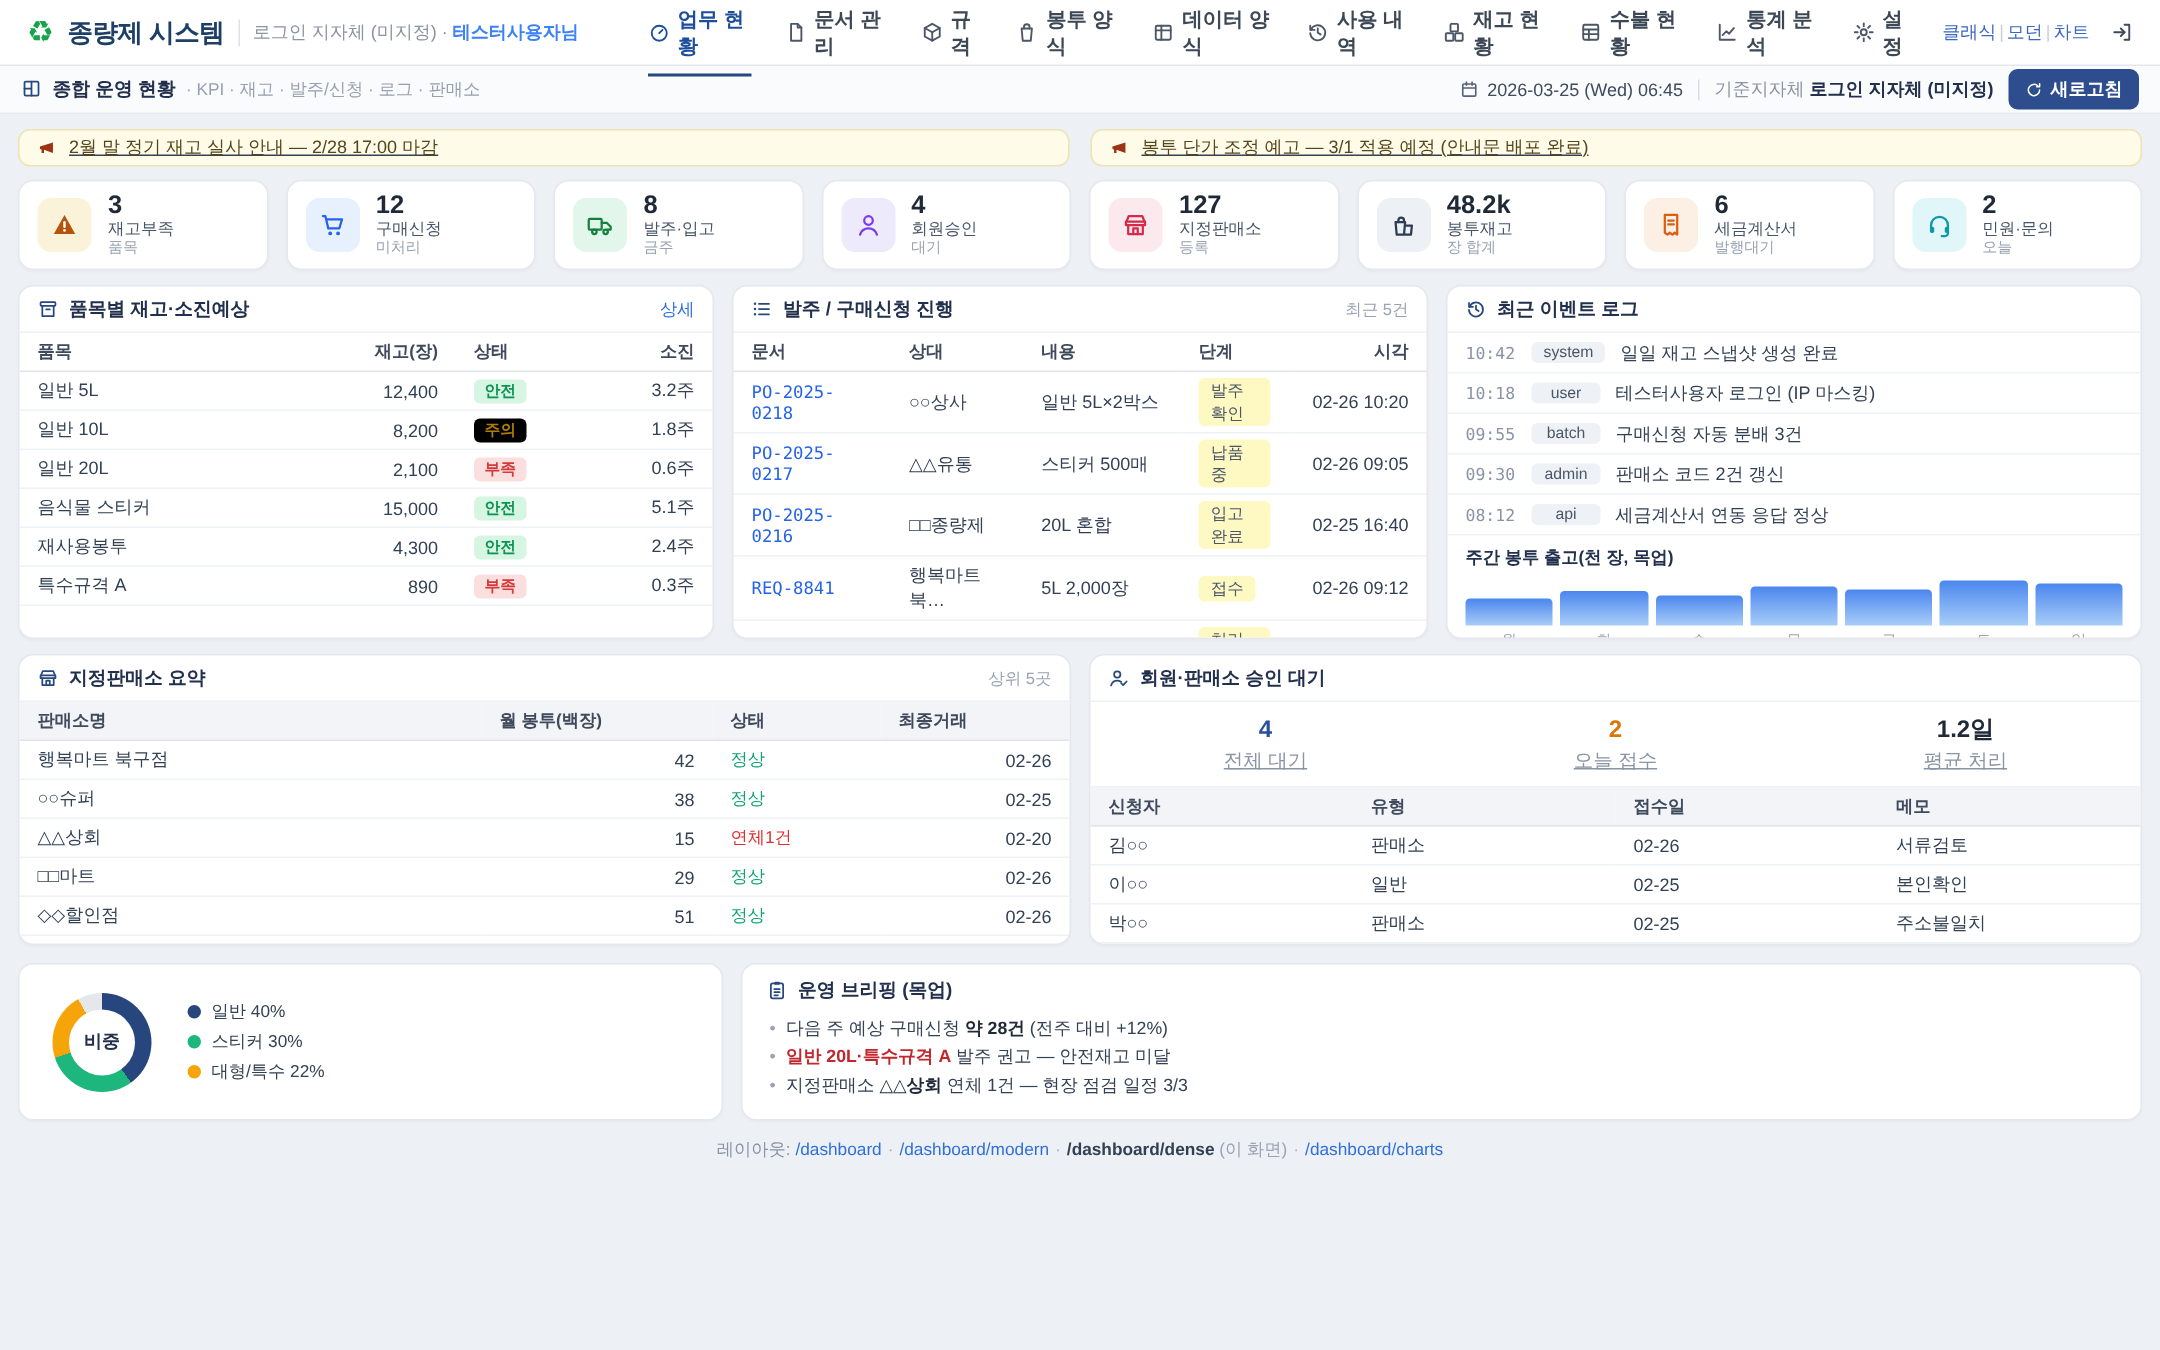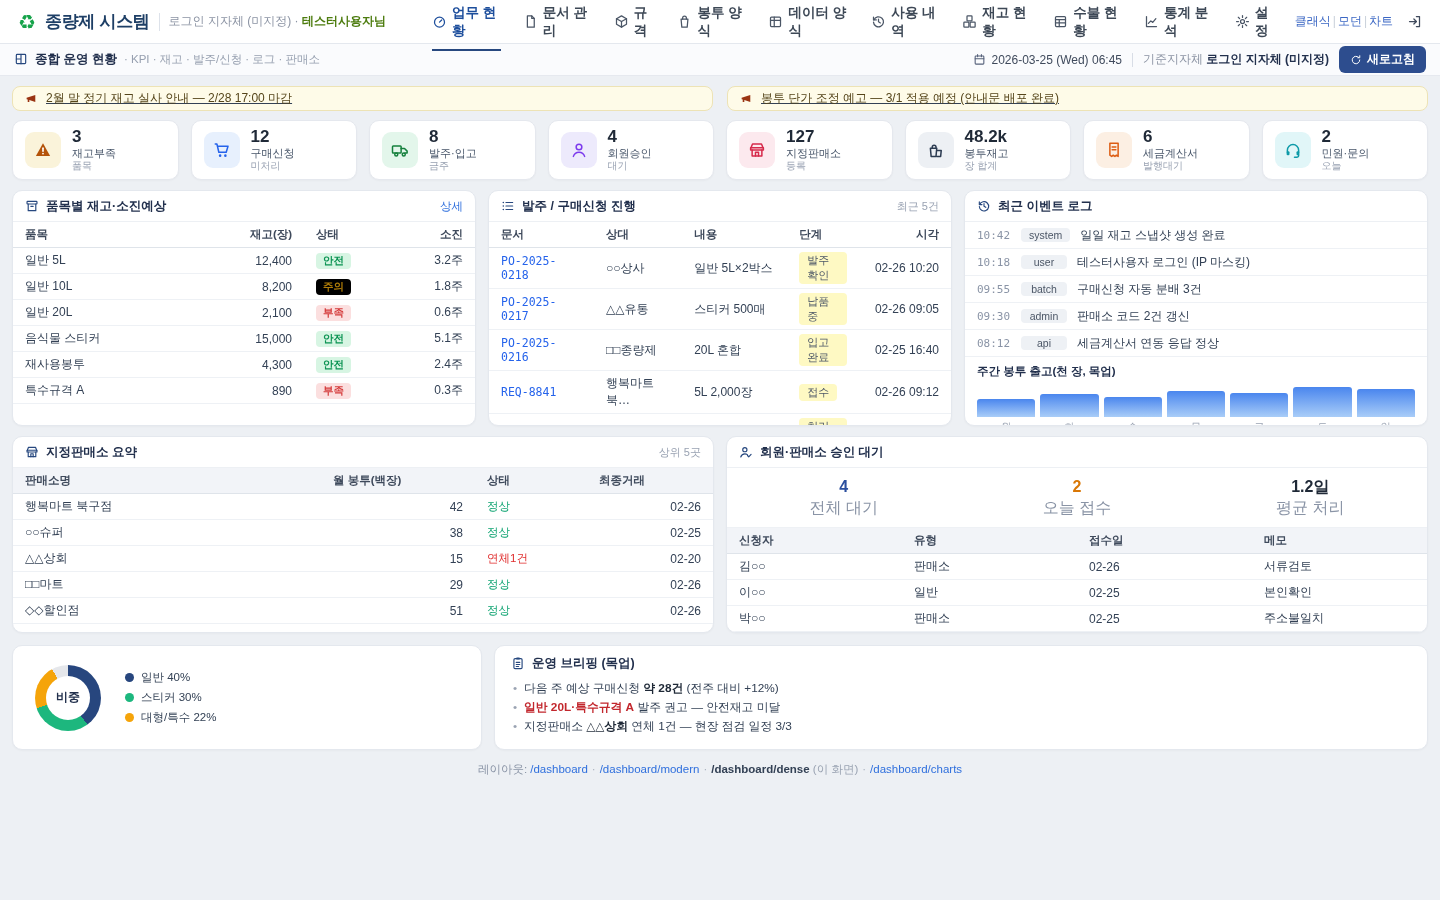--- a/index.html
+++ b/index.html
@@ -14,21 +14,21 @@
   
   .topbar {
     height:44px; background:#ffffff; border-bottom:1px solid #e4e8ee;
     display:flex; align-items:center; padding:0 18px; gap:18px;
   }
   .brand { display:flex; align-items:center; gap:9px; white-space:nowrap; }
   .logo-glyph { color:#16a34a; font-size:20px; line-height:1; }
   .brand-title { font-size:17px; font-weight:bold; color:#1e3f66; letter-spacing:-0.3px; }
   .vsep { width:1px; height:18px; background:#dde2ea; }
   .brand-meta { color:#8b93a3; font-size:12px; }
-  .brand-meta b { color:#4d7c0f; }
+  .brand-meta b { color:#3b82f6; }
   nav.mainnav { display:flex; align-items:center; gap:22px; margin-left:28px; flex:1; }
   .nav-item { display:flex; align-items:center; gap:5px; font-size:13.5px; font-weight:600;
     color:#3d4856; cursor:pointer; padding:11px 0 9px; border-bottom:2px solid transparent; }
   .nav-item svg { width:15px; height:15px; color:#4b5666; }
   .nav-item.active { color:#1d4e9c; border-bottom-color:#27487f; }
   .nav-item.active svg { color:#1d4e9c; }
   .top-right { display:flex; align-items:center; gap:10px; white-space:nowrap; }
   .theme-link { color:#3b67c4; font-size:12px; cursor:pointer; }
   .theme-sep { color:#c9d0da; margin:0 2px; }
   .exit-btn { color:#3f4a5c; cursor:pointer; margin-left:4px; }
@@ -113,21 +113,21 @@
   .week-title { font-weight:bold; color:#22304d; font-size:11.5px; margin-bottom:8px; }
   .week-bars { display:flex; align-items:flex-end; gap:5px; height:30px; }
   .week-bar { flex:1; border-radius:3px 3px 0 0;
     background:linear-gradient(180deg,#4a86ee 0%,#a9cdf8 100%); }
   .week-labels { display:flex; gap:5px; margin-top:3px; }
   .week-labels span { flex:1; text-align:center; color:#9aa3b2; font-size:10px; }
 
   .approve-stats { display:flex; border-bottom:1px solid #eef1f5; }
   .approve-stat { flex:1; text-align:center; padding:9px 0 8px; }
   .approve-stat .v { font-size:16px; font-weight:bold; line-height:1.2; }
-  .approve-stat .l { font-size:16px; color:#8a94a6; margin-top:2px; }
+  .approve-stat .l { font-size:13px; color:#8a94a6; margin-top:2px;text-decoration:underline; }
 
   .donut-panel { display:flex; align-items:center; gap:24px; padding:18px 22px; height:105px; }
   .donut { width:66px; height:66px; border-radius:50%; position:relative; flex:none; }
   .donut::after { content:""; position:absolute; inset:11px; background:#fff; border-radius:50%; }
   .donut-center { position:absolute; inset:0; display:flex; align-items:center; justify-content:center;
     font-weight:bold; color:#22304d; font-size:12px; z-index:1; }
   .legend { display:flex; flex-direction:column; gap:5px; }
   .legend-item { display:flex; align-items:center; gap:7px; font-size:11.5px; color:#334155; }
   .legend-dot { width:9px; height:9px; border-radius:50%; flex:none; }
 

